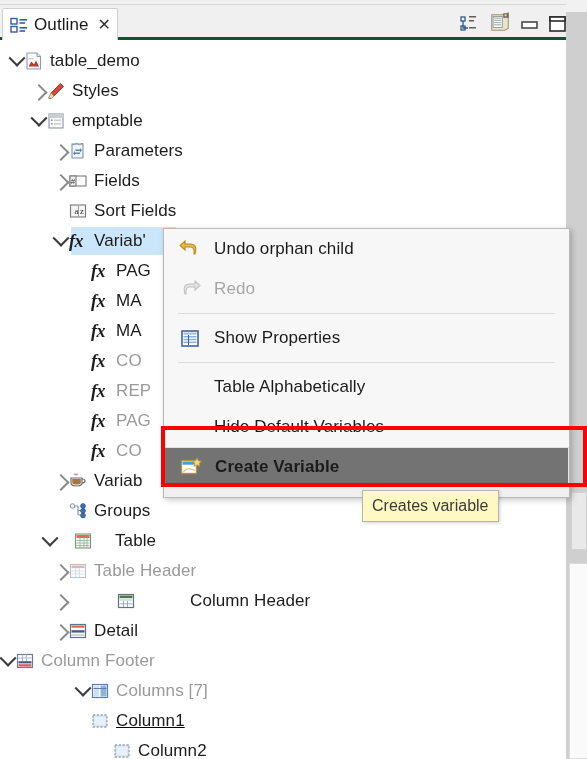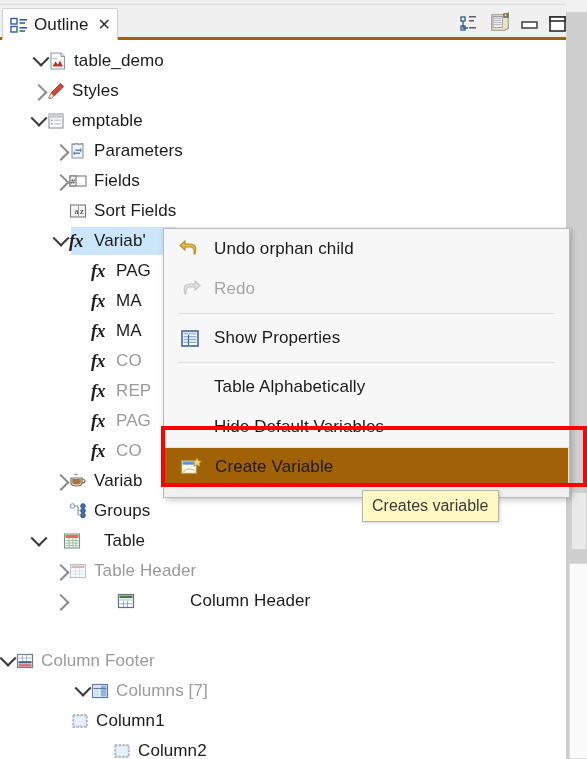--- a/index.html
+++ b/index.html
@@ -6,21 +6,21 @@
   body{
     width:587px;height:759px;overflow:hidden;
     background:#ffffff;
     font-family:"Liberation Sans","DejaVu Sans",sans-serif;
     font-size:15px;color:#000;
     -webkit-font-smoothing:antialiased;
   }
   #root{position:relative;width:587px;height:759px;overflow:hidden;background:#d6d6d6;}
 
   
-  .view-frame{position:absolute;left:0;top:0;width:566px;height:759px;background:#a16207;}
+  .view-frame{position:absolute;left:0;top:0;width:566px;height:759px;background:#14532d;}
   .view-top-strip{position:absolute;left:0;top:0;width:566px;height:4px;background:#f0f0f0;border-bottom:1px solid #d9d9d9;}
 
   
   .tabbar{position:absolute;left:0;top:5px;width:566px;height:32px;background:#f0f0f0;}
   .tabbar-underline{position:absolute;left:0;top:36px;width:566px;height:2px;background:#e3e3e3;}
   .tab{position:absolute;left:2px;top:3px;height:33px;min-width:112px;
        background:#ffffff;border:1px solid #d0d0d0;border-bottom:none;
        border-radius:2px 2px 0 0;display:flex;align-items:center;padding:0 6px 0 7px;box-sizing:border-box;}
   .tab-label{font-size:17px;color:#1a1a1a;margin-left:6px;letter-spacing:.1px;}
   .tab-close{margin-left:9px;font-size:16px;color:#333;line-height:1;cursor:default;}
@@ -52,21 +52,21 @@
       color:#1d1d1d;line-height:18px;display:block;letter-spacing:-.5px;font-weight:600;}
 
   
   .ctx{position:absolute;left:163px;top:228px;width:405px;
        background:#f7f7f7;border:1px solid #b9b9b9;box-shadow:2px 2px 6px rgba(0,0,0,.22);}
   .ctx-item{height:40px;display:flex;align-items:center;padding-left:13px;box-sizing:border-box;}
   .ctx-item .cico{width:26px;flex:0 0 26px;display:flex;align-items:center;justify-content:center;}
   .ctx-item .ctext{font-size:17px;color:#1b1b1b;margin-left:11px;letter-spacing:.1px;}
   .ctx-item.disabled .ctext{color:#a6a6a6;}
   .ctx-sep{height:1px;background:#dcdcdc;margin:4px 14px 4px 14px;}
-  .ctx-item.hl{background:#a16207;border:1px solid #e2e2e2;box-sizing:border-box;}
+  .ctx-item.hl{background:#737373;border:1px solid #e2e2e2;box-sizing:border-box;font-weight:bold;}
   .ctx-foot{height:10px;background:#f0f0f0;}
 
   
   .redbox{position:absolute;left:161px;top:426px;width:426px;height:61px;
           border:4px solid #ff0000;box-sizing:border-box;pointer-events:none;}
 
   
   .tooltip{position:absolute;left:362px;top:490px;height:30px;padding:0 9px;
            display:flex;align-items:center;background:#fef9c3;border:1px solid #b4b4b4;
            box-shadow:1px 1px 3px rgba(0,0,0,.18);font-size:16px;color:#3a3a3a;}
@@ -142,21 +142,21 @@
 
       <div class="tb tb-max">
         <svg width="18" height="17" viewBox="0 0 18 17">
           <rect x="1" y="1" width="15" height="14" fill="#fff" stroke="#2b2b2b" stroke-width="1.6"></rect>
           <rect x="1" y="1" width="15" height="4" fill="#fff" stroke="#2b2b2b" stroke-width="1.6"></rect>
         </svg>
       </div>
     </div>
 
     <div class="tree" id="tree">
-        <div class="row" style="top: 6px; padding-left: 9px; margin-left: 24px;">
+        <div class="row" style="top: 6px; padding-left: 9px;">
           <span class="twisty">
             <i class="chev down"></i>
           </span>
           <span class="ico"><svg width="18" height="18" viewBox="0 0 18 18">
             <path d="M2 1 H12 L15.5 4.5 V17 H2 Z" fill="#fcfcfc" stroke="#8d9aa6" stroke-width="1.1"></path>
             <path d="M12 1 V4.5 H15.5" fill="#e6eaee" stroke="#8d9aa6" stroke-width="1"></path>
             <path d="M3.5 14.5 L6.5 9.5 L9 12.5 L11 8.5 L14 14.5 Z" fill="#b33a2c"></path>
             <rect x="3.5" y="6" width="5" height="1.2" fill="#c2c8ce"></rect>
             </svg></span>
           <span class="lbl">table_demo</span>
@@ -294,21 +294,21 @@
           <span class="twisty"></span>
           <span class="ico"><svg width="18" height="18" viewBox="0 0 18 18">
             <path d="M5 4 H9 M9 4 V13 M9 8.5 H12 M9 13 H12" fill="none" stroke="#8a98a8" stroke-width="1.2"></path>
             <circle cx="3.5" cy="4" r="2.3" fill="#eef3f8" stroke="#7f94a6" stroke-width="1"></circle>
             <circle cx="14" cy="4" r="2.3" fill="#3f74b5" stroke="#2d5687" stroke-width="1"></circle>
             <circle cx="14" cy="8.8" r="2.3" fill="#3f74b5" stroke="#2d5687" stroke-width="1"></circle>
             <circle cx="14" cy="13.5" r="2.3" fill="#3f74b5" stroke="#2d5687" stroke-width="1"></circle>
             </svg></span>
           <span class="lbl">Groups</span>
         </div>
-        <div class="row" style="top: 486px; padding-left: 31px; gap: 16px;">
+        <div class="row" style="top: 486px; padding-left: 42px; gap: 16px;">
           <span class="twisty">
             <i class="chev down"></i>
           </span>
           <span class="ico"><svg width="18" height="18" viewBox="0 0 18 18">
             <rect x="1.5" y="2" width="15" height="14" fill="#f2f7f2" stroke="#7e9280" stroke-width="1.1"></rect>
             <rect x="2.5" y="3" width="13" height="3" fill="#e8675f"></rect>
             <g stroke="#9fb8a4" stroke-width=".9">
               <path d="M2.5 8.5 H15.5 M2.5 11 H15.5 M2.5 13.5 H15.5"></path>
               <path d="M6 6 V15.5 M10 6 V15.5 M13 6 V15.5"></path>
               </g>
@@ -335,20 +335,34 @@
           <span class="ico"><svg width="18" height="18" viewBox="0 0 18 18">
             <rect x="1.5" y="2.5" width="15" height="13" fill="#fff" stroke="#5e7288" stroke-width="1.2"></rect>
             <rect x="2.5" y="3.5" width="13" height="2.6" fill="#4f7a3f"></rect>
             <rect x="2.5" y="6.6" width="13" height="2.4" fill="#cfe0ee"></rect>
             <g stroke="#8ea5bb" stroke-width=".9">
                 <path d="M2.5 11.8 H15.5 M6.5 9 V15 M10.5 9 V15"></path>
               </g>
             </svg></span>
           <span class="lbl">Column Header</span>
         </div>
+        <div class="row" style="top: 576px; padding-left: 53px;">
+          <span class="twisty">
+            <i class="chev right"></i>
+          </span>
+          <span class="ico"><svg width="18" height="18" viewBox="0 0 18 18">
+            <rect x="1.5" y="2.5" width="15" height="13" fill="#fff" stroke="#5e7288" stroke-width="1.2"></rect>
+            <rect x="2.5" y="3.5" width="13" height="2.2" fill="#d4645c"></rect>
+            <rect x="2.5" y="8.2" width="13" height="2.4" fill="#3f5f80"></rect>
+            <g stroke="#8ea5bb" stroke-width=".9">
+                <path d="M2.5 13 H15.5"></path>
+              </g>
+            </svg></span>
+          <span class="lbl">Detail</span>
+        </div>
         <div class="row dim" style="top: 606px; ">
           <span class="twisty">
             <i class="chev down"></i>
           </span>
           <span class="ico"><svg width="18" height="18" viewBox="0 0 18 18">
             <rect x="1.5" y="2.5" width="15" height="13" fill="#fff" stroke="#6b7f93" stroke-width="1.2"></rect>
             <g stroke="#9bb2c6" stroke-width=".9">
                 <path d="M2.5 6 H15.5 M6.5 2.5 V9 M10.5 2.5 V9"></path>
               </g>
             <rect x="2.5" y="9.2" width="13" height="2.2" fill="#3f5f80"></rect>
@@ -361,21 +375,21 @@
             <i class="chev down"></i>
           </span>
           <span class="ico"><svg width="18" height="18" viewBox="0 0 18 18">
             <rect x="1.5" y="2.5" width="15" height="13" fill="#fff" stroke="#5f7da4" stroke-width="1.2"></rect>
             <rect x="2.5" y="3.5" width="5.5" height="11" fill="#cfe0f2"></rect>
             <rect x="9.5" y="3.5" width="6" height="11" fill="#8fb4dc"></rect>
             <path d="M2.5 6.5 H15.5" stroke="#5f7da4" stroke-width="1"></path>
             </svg></span>
           <span class="lbl">Columns [7]</span>
         </div>
-        <div class="row" style="top: 666px; padding-left: 55px;">
+        <div class="row" style="top: 666px; padding-left: 75px; text-decoration: underline;">
           <span class="twisty"></span>
           <span class="ico"><svg width="18" height="18" viewBox="0 0 18 18">
             <rect x="2" y="3" width="14" height="12" fill="#cfe0f2" stroke="#9aa6b5" stroke-width="1.3" stroke-dasharray="2.2 1.6"></rect>
             <rect x="3.5" y="4.5" width="11" height="9" fill="#e8f1fa"></rect>
             </svg></span>
           <span class="lbl">Column1</span>
         </div>
         <div class="row" style="top: 696px; padding-left: 97px;">
           <span class="twisty"></span>
           <span class="ico"><svg width="18" height="18" viewBox="0 0 18 18">

